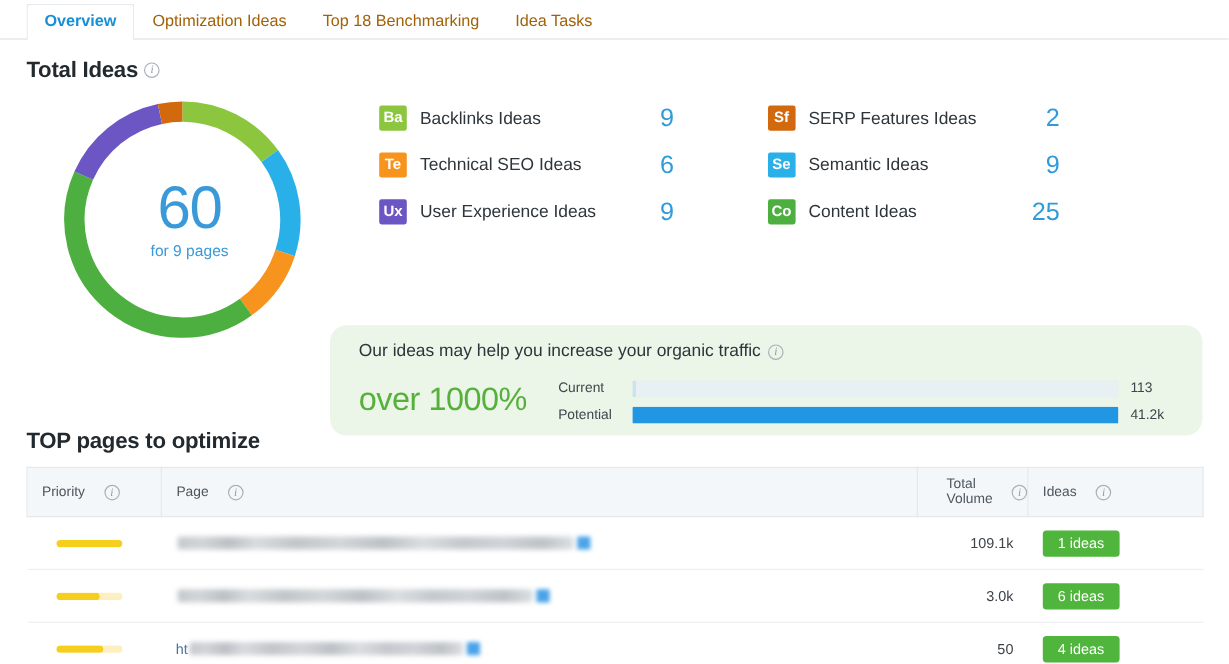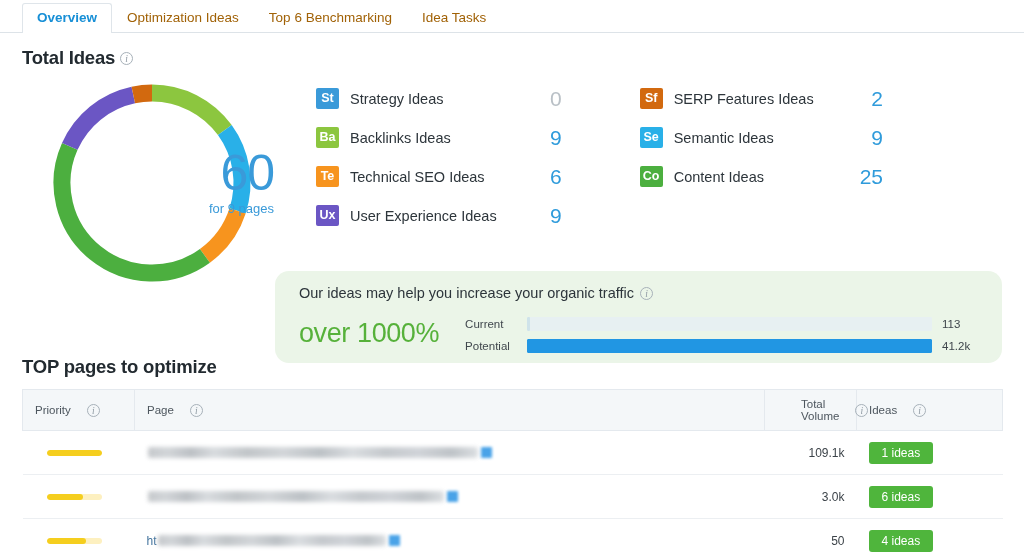--- a/index.html
+++ b/index.html
@@ -96,21 +96,21 @@
     height: 212px;
     position: relative;
     flex: none;
     margin-left: 20px;
   }
   .donut-center {
     position: absolute;
     left: 0; top: 0; right: 0; bottom: 0;
     display: flex;
     flex-direction: column;
-    align-items: flex-end;
+    align-items: center;
     justify-content: center;
     pointer-events: none;
   }
   .donut-num {
     font-size: 50px;
     font-weight: normal;
     color: #3a9ad9;
     line-height: 0.95;
     letter-spacing: -1px;
   }
@@ -257,21 +257,21 @@
     font-weight: normal;
     color: #4d565e;
     text-align: left;
     padding: 8px 12px;
     height: 29px;
   }
   table.pages th:first-child { border-left: 1px solid #e4e9ee; }
   table.pages th .th-in {
     display: flex; align-items: center; gap: 16px;
   }
-  table.pages th.num .th-in { justify-content: flex-start; margin-left: 24px; }
+  table.pages th.num .th-in { justify-content: center; margin-left: 24px; }
   table.pages td {
     border-bottom: 1px solid #eceff2;
     padding: 10px 12px;
     height: 44px;
     vertical-align: middle;
     font-size: 12px;
     color: #3c4349;
   }
   .col-priority { width: 112px; }
   .col-page { width: 630px; }
@@ -337,21 +337,21 @@
 <body>
 
 <div class="tabbar">
   <div class="tab active">
     <span>Overview</span>
   </div>
   <div class="tab inactive">
     <span>Optimization Ideas</span>
   </div>
   <div class="tab inactive">
-    <span>Top 6 Benchmarking</span>
+    <span>Top 18 Benchmarking</span>
   </div>
   <div class="tab inactive">
     <span>Idea Tasks</span>
   </div>
 </div>
 
 <div class="overview">
 
   <div class="sec-title">
     <span>Total Ideas</span>
@@ -372,25 +372,20 @@
           </g>
       </svg>
       <div class="donut-center">
         <div class="donut-num">60</div>
         <div class="donut-sub">for 9 pages</div>
       </div>
     </div>
 
     <div class="legend">
       <div class="legend-col left">
-        <div class="legend-row">
-          <span class="lg-badge" style="background:#3a9ad9">St</span>
-          <span class="lg-label">Strategy Ideas</span>
-          <span class="lg-value zero">0</span>
-        </div>
         <div class="legend-row">
           <span class="lg-badge" style="background:#8cc63f">Ba</span>
           <span class="lg-label">Backlinks Ideas</span>
           <span class="lg-value">9</span>
         </div>
         <div class="legend-row">
           <span class="lg-badge" style="background:#f7941e">Te</span>
           <span class="lg-label">Technical SEO Ideas</span>
           <span class="lg-value">6</span>
         </div>

